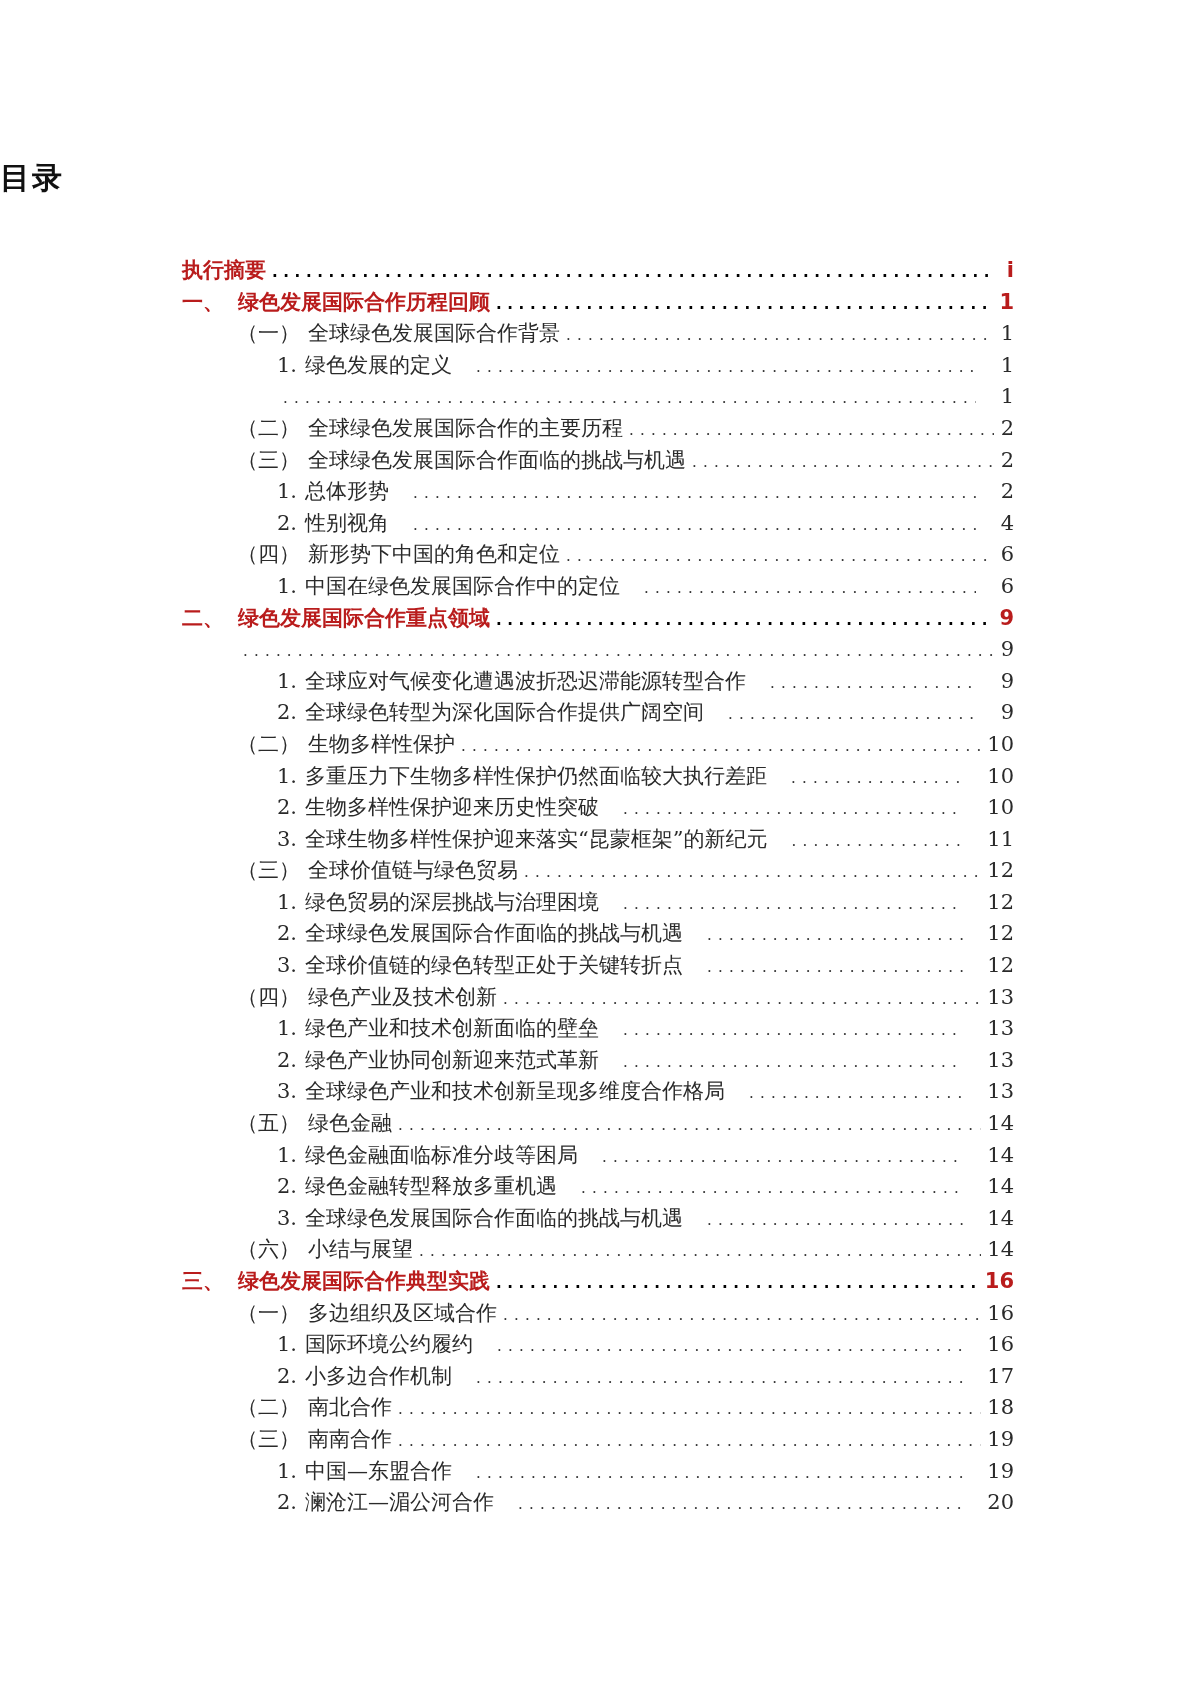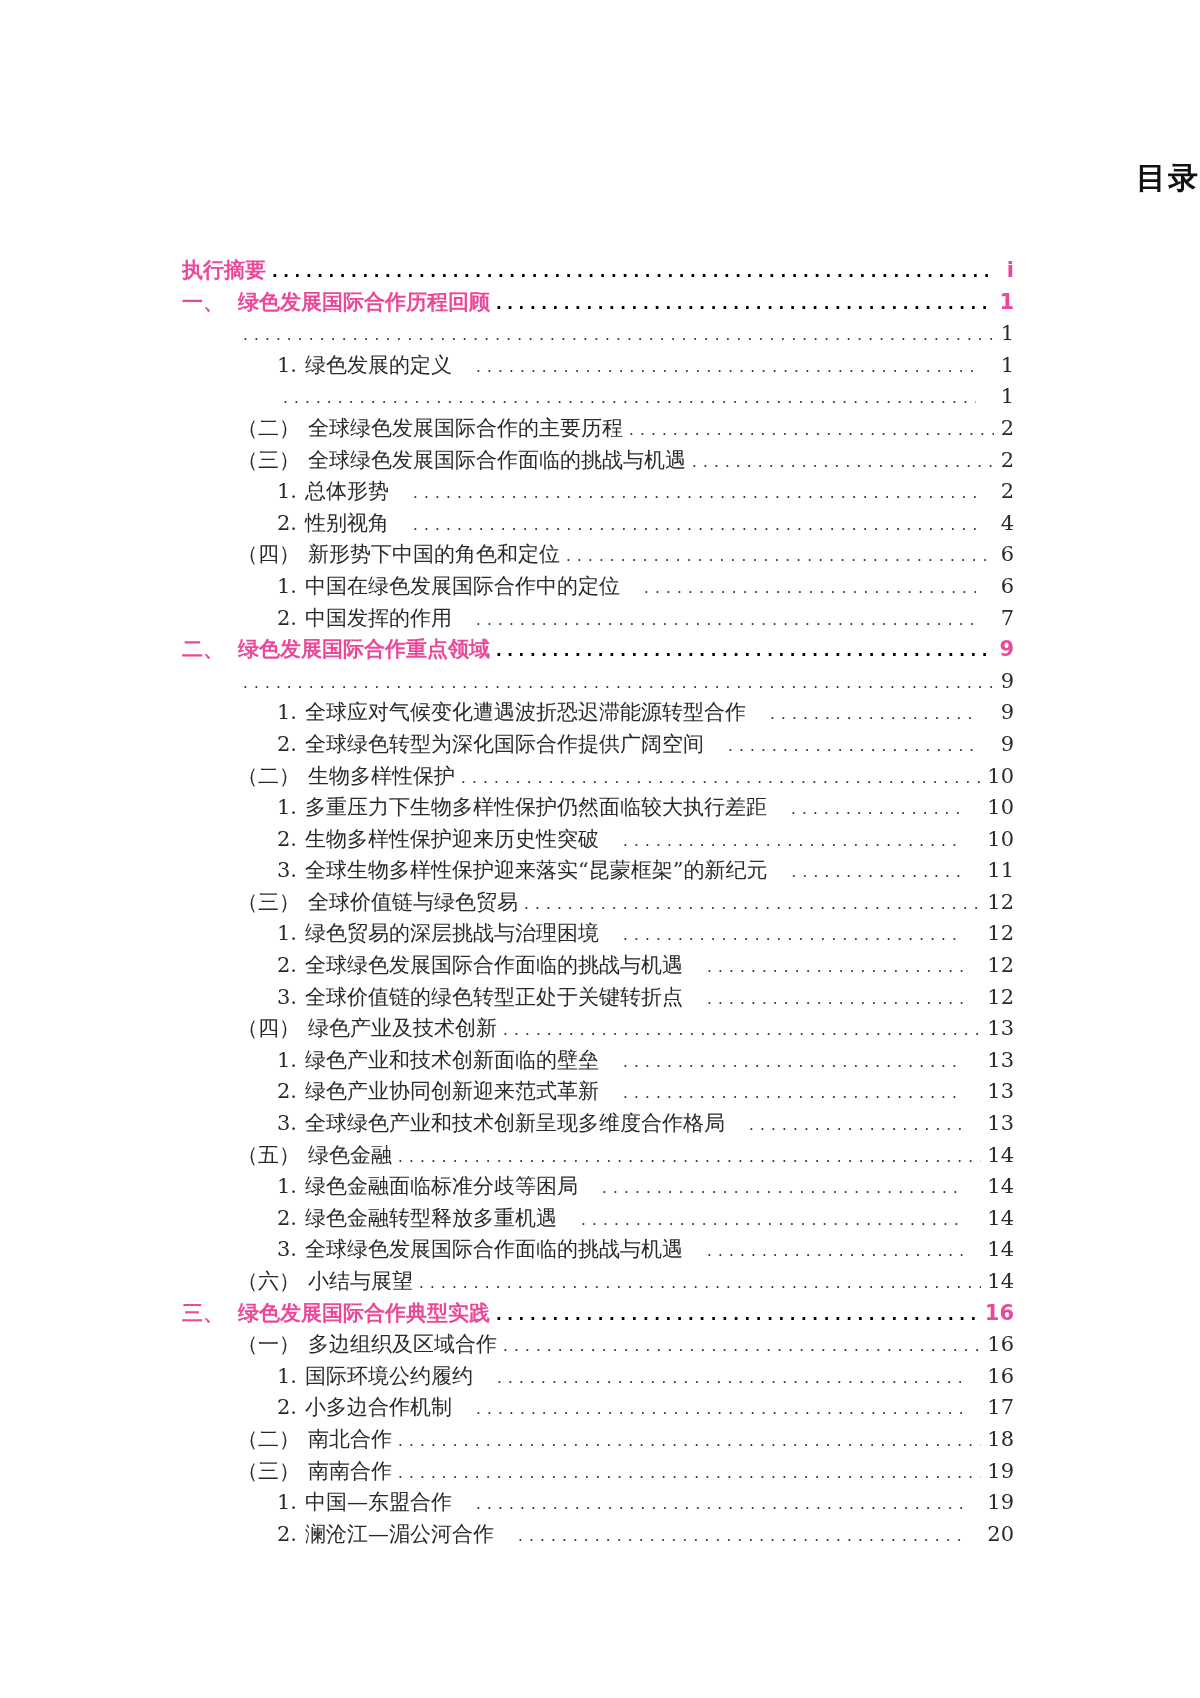--- a/index.html
+++ b/index.html
@@ -13,21 +13,21 @@
       position: relative;
       overflow: hidden;
       font-family: "DejaVu Serif", "Liberation Serif", serif;
       color: #222222;
     }
     .page-title {
       position: absolute;
       top: 158px;
       left: 0;
       width: 1200px;
-      text-align: right;
+      text-align: left;
       font-family: "DejaVu Sans", "Liberation Sans", sans-serif;
       font-weight: bold;
       font-size: 30px;
       letter-spacing: 2px;
       color: #111111;
     }
     .toc {
       position: absolute;
       top: 255px;
       left: 182px;
@@ -38,21 +38,21 @@
       align-items: baseline;
       height: 31.6px;
       line-height: 31.6px;
       font-size: 21px;
       white-space: nowrap;
       color: #2a2a2a;
     }
     .toc-row.lvl-0 {
       font-family: "DejaVu Sans", "Liberation Sans", sans-serif;
       font-weight: bold;
-      color: #ec4899;
+      color: #b91c1c;
       font-size: 21px;
     }
     .toc-row.lvl-1 { padding-left: 55px; }
     .toc-row.lvl-2 { padding-left: 95px; gap: 18px; }
     .toc-label {
       flex: 0 0 auto;
     }
     .toc-prefix {
       display: inline-block;
       margin-right: 8px;
@@ -94,20 +94,21 @@
       <span class="toc-label"><span>执行摘要</span></span>
       <span class="toc-leader"></span>
       <span class="toc-page">i</span>
     </div>
     <div class="toc-row lvl-0">
       <span class="toc-label"><span class="toc-prefix">一、</span><span>绿色发展国际合作历程回顾</span></span>
       <span class="toc-leader"></span>
       <span class="toc-page">1</span>
     </div>
     <div class="toc-row lvl-1">
+      <span class="toc-label"><span class="toc-prefix">（一）</span><span>全球绿色发展国际合作背景</span></span>
       <span class="toc-leader"></span>
       <span class="toc-page">1</span>
     </div>
     <div class="toc-row lvl-2">
       <span class="toc-label"><span class="toc-prefix">1.</span><span>绿色发展的定义</span></span>
       <span class="toc-leader"></span>
       <span class="toc-page">1</span>
     </div>
     <div class="toc-row lvl-2">
       <span class="toc-leader"></span>
@@ -135,25 +136,20 @@
     </div>
     <div class="toc-row lvl-1">
       <span class="toc-label"><span class="toc-prefix">（四）</span><span>新形势下中国的角色和定位</span></span>
       <span class="toc-leader"></span>
       <span class="toc-page">6</span>
     </div>
     <div class="toc-row lvl-2">
       <span class="toc-label"><span class="toc-prefix">1.</span><span>中国在绿色发展国际合作中的定位</span></span>
       <span class="toc-leader"></span>
       <span class="toc-page">6</span>
-    </div>
-    <div class="toc-row lvl-2">
-      <span class="toc-label"><span class="toc-prefix">2.</span><span>中国发挥的作用</span></span>
-      <span class="toc-leader"></span>
-      <span class="toc-page">7</span>
     </div>
     <div class="toc-row lvl-0">
       <span class="toc-label"><span class="toc-prefix">二、</span><span>绿色发展国际合作重点领域</span></span>
       <span class="toc-leader"></span>
       <span class="toc-page">9</span>
     </div>
     <div class="toc-row lvl-1">
       <span class="toc-leader"></span>
       <span class="toc-page">9</span>
     </div>

